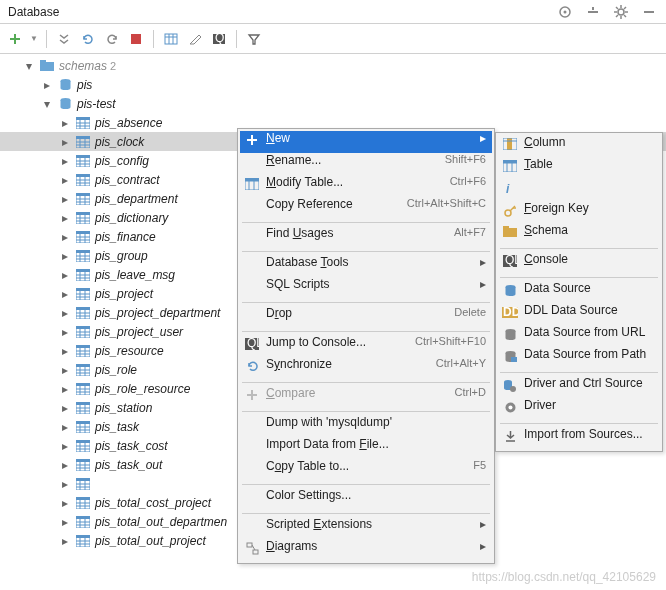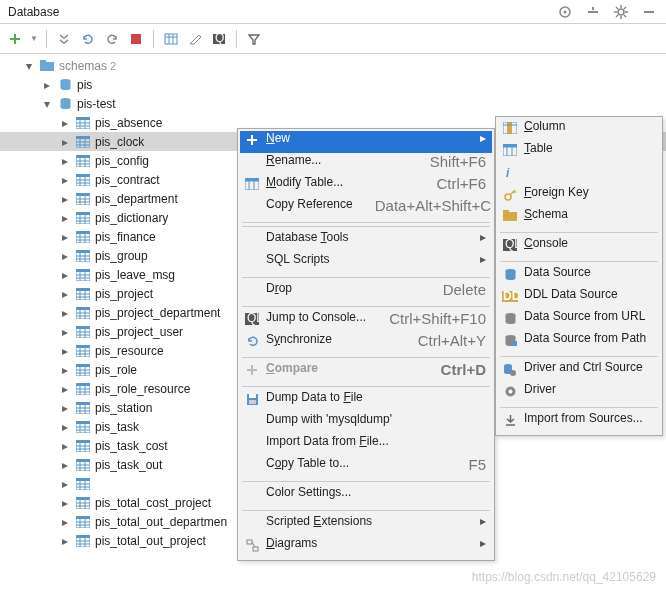--- a/index.html
+++ b/index.html
@@ -8,29 +8,29 @@
   .header-icons { display: flex; gap: 10px; align-items: center; }
   .toolbar { display: flex; align-items: center; gap: 6px; padding: 4px 6px; border-bottom: 1px solid #d0d0d0; height: 30px; }
   .tb-sep { width: 1px; height: 18px; background: #ccc; margin: 0 2px; }
   .tb-btn { width: 18px; height: 18px; display: flex; align-items: center; justify-content: center; cursor: pointer; }
   .tree { padding: 2px 0; user-select: none; }
   .tree-row { display: flex; align-items: center; height: 19px; padding-left: 4px; white-space: nowrap; cursor: pointer; }
   .tree-row.selected { background: #d6d6d6; }
   .arrow { width: 14px; height: 14px; display: inline-flex; align-items: center; justify-content: center; color: #666; }
   .indent { display: inline-block; }
   .node-icon { width: 16px; height: 16px; margin: 0 3px; display:inline-flex; align-items:center; justify-content:center; }
-  .node-label { padding-left: 1px; }
+  .node-label { padding-left: 1px; font-style: italic; }
   .count-badge { color: #999; font-size: 11px; margin-left: 3px; }
   .menu { position: absolute; background: #f2f2f2; border: 1px solid #aaa; box-shadow: 2px 2px 4px rgba(0,0,0,0.15); padding: 2px; z-index: 10; }
   .menu-row { display: flex; align-items: flex-start; height: 22px; padding: 0 6px 8px 2px; cursor: pointer; position: relative; }
   .menu-row.hover { background: #2675d6; color: #fff; }
-  .menu-row.disabled { color: #999; font-weight: bold; }
+  .menu-row.disabled { color: #999; }
   .m-icon { width: 20px; height: 18px; display: inline-flex; align-items: center; justify-content: center; flex-shrink:0; }
   .m-label { flex: 1; padding: 0 12px 0 4px; white-space: nowrap; }
-  .m-short { color: #777; font-size: 15px; padding-left: 10px; }
+  .m-short { color: #777; font-size: 11px; padding-left: 10px; }
   .m-sub { width: 10px; text-align: right; color: #555; }
   .menu-row.hover .m-sub { color: #fff; }
   .menu-sep { height: 1px; background: #ccc; margin: 3px 2px; }
   .watermark { position: absolute; bottom: 6px; right: 10px; color: #ccc; font-size: 12px; pointer-events:none; }
   u.mn { text-decoration: underline; }
 </style>
 </head>
 <body>
 
 <div class="header">
@@ -538,23 +538,28 @@
           <line x1="4" y1="0" x2="4" y2="12" stroke="#5a94c8"></line>
           <line x1="9" y1="0" x2="9" y2="12" stroke="#5a94c8"></line>
         </svg>
       </span>
       <span class="m-label"><u class="mn">M</u>odify Table...</span>
       <span class="m-short">Ctrl+F6</span>
     </div>
     <div class="menu-row">
       <span class="m-icon"></span>
       <span class="m-label">Copy Reference</span>
-      <span class="m-short">Data+Alt+Shift+C</span>
-    </div>
-    <div class="menu-sep"></div>
+      <span class="m-short">Ctrl+Alt+Shift+C</span>
+    </div>
+    <div class="menu-sep"></div>
+    <div class="menu-row">
+      <span class="m-icon"></span>
+      <span class="m-label">Find <u class="mn">U</u>sages</span>
+      <span class="m-short">Alt+F7</span>
+    </div>
     <div class="menu-sep"></div>
     <div class="menu-row">
       <span class="m-icon"></span>
       <span class="m-label">Database <u class="mn">T</u>ools</span>
       <span class="m-sub">▸</span>
     </div>
     <div class="menu-row">
       <span class="m-icon"></span>
       <span class="m-label">SQL Scripts</span>
       <span class="m-sub">▸</span>
@@ -591,30 +596,20 @@
       <span class="m-icon">
         <svg width="12" height="12">
           <line x1="6" y1="1" x2="6" y2="11" stroke="#bbb" stroke-width="2"></line>
           <line x1="1" y1="6" x2="11" y2="6" stroke="#bbb" stroke-width="2"></line>
         </svg>
       </span>
       <span class="m-label"><u class="mn">C</u>ompare</span>
       <span class="m-short">Ctrl+D</span>
     </div>
     <div class="menu-sep"></div>
-    <div class="menu-row">
-      <span class="m-icon">
-        <svg width="13" height="13">
-          <rect x="1" y="1" width="11" height="11" fill="#5a94c8"></rect>
-          <rect x="3" y="1" width="7" height="4" fill="#fff"></rect>
-          <rect x="3" y="7" width="7" height="4" fill="#ccd"></rect>
-        </svg>
-      </span>
-      <span class="m-label">Dump Data to <u class="mn">F</u>ile</span>
-    </div>
     <div class="menu-row">
       <span class="m-icon"></span>
       <span class="m-label">Dump with 'mysqldump'</span>
     </div>
     <div class="menu-row">
       <span class="m-icon"></span>
       <span class="m-label">Import Data from <u class="mn">F</u>ile...</span>
     </div>
     <div class="menu-row">
       <span class="m-icon"></span>
@@ -638,21 +633,21 @@
           <rect x="1" y="1" width="5" height="4" fill="none" stroke="#888"></rect>
           <rect x="7" y="8" width="5" height="4" fill="none" stroke="#888"></rect>
           <line x1="6" y1="3" x2="9" y2="8" stroke="#888"></line>
         </svg>
       </span>
       <span class="m-label"><u class="mn">D</u>iagrams</span>
       <span class="m-sub">▸</span>
     </div>
   </div>
 
-<div class="menu" id="sub" style="left:495px; top:116px; width:168px;">
+<div class="menu" id="sub" style="left:495px; top:132px; width:168px;">
     <div class="menu-row">
       <span class="m-icon">
         <svg width="14" height="12">
           <rect x="4" y="0" width="5" height="12" fill="#d6a848"></rect>
           <rect x="0" y="0" width="14" height="12" fill="none" stroke="#5a94c8"></rect>
           <line x1="0" y1="3" x2="14" y2="3" stroke="#5a94c8"></line>
         </svg>
       </span>
       <span class="m-label"><u class="mn">C</u>olumn</span>
     </div>

